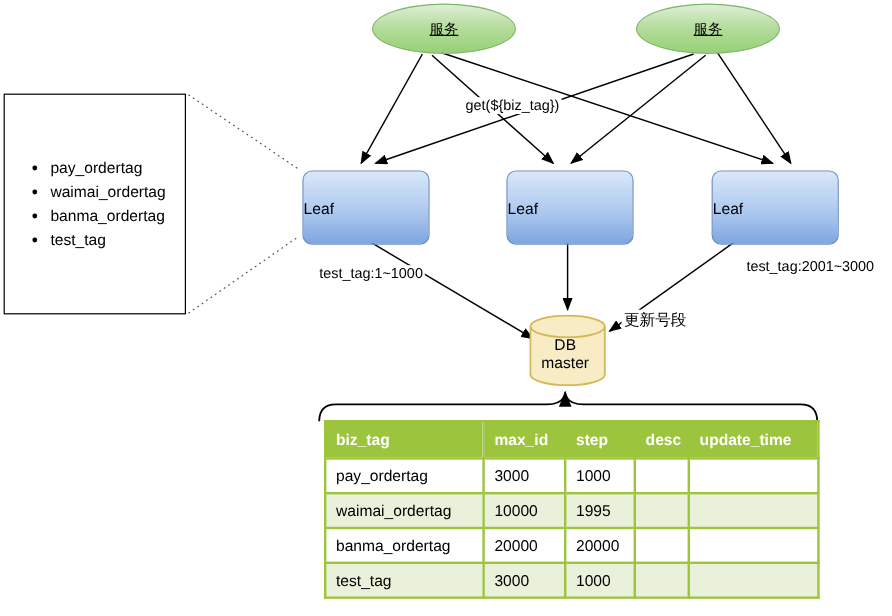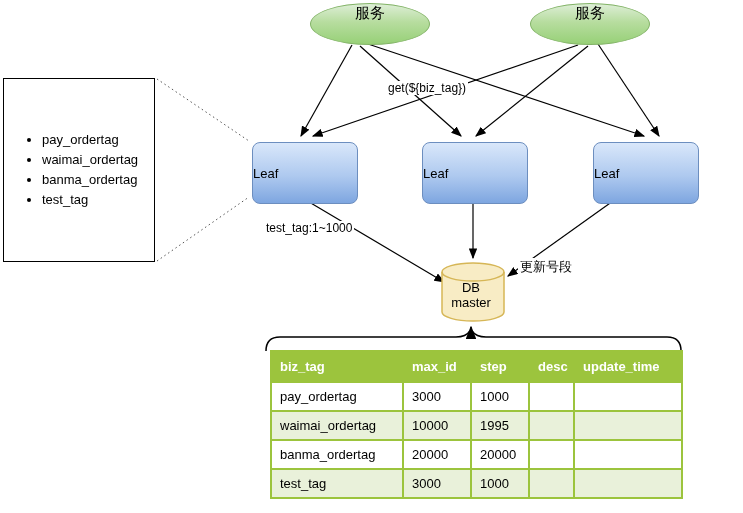--- a/index.html
+++ b/index.html
@@ -6,22 +6,22 @@
   #canvas{
     position:relative;width:743px;height:513px;background:#ffffff;overflow:hidden;
     font-family:"Liberation Sans", sans-serif;color:#000;
   }
   .abs{position:absolute;}
   
   .service{
     width:120px;height:42px;border-radius:50%;
     border:1px solid #82b366;
     background:linear-gradient(180deg,#ddeed6 0%,#b7dd9f 45%,#97d077 100%);
-    display:flex;align-items:flex-start;justify-content:center;
-    font-size:15px;color:#000;box-sizing:border-box;
+    display:flex;align-items:center;justify-content:center;
+    font-size:12px;color:#000;box-sizing:border-box;text-decoration:underline;
   }
   
   .leaf{
     width:106px;height:62px;border-radius:8px;
     border:1px solid #6c8ebf;
     background:linear-gradient(180deg,#d9e7fa 0%,#aec9ef 55%,#7ea6e0 100%);
     display:flex;align-items:center;justify-content:flex-start;
     font-size:13px;color:#000;box-sizing:border-box;
   }
   
@@ -116,20 +116,21 @@
   </div>
 
   <svg class="abs" style="left:441px;top:262px;" width="64" height="60">
     <path d="M1 10 A31 9 0 0 1 63 10 L63 50 A31 9 0 0 1 1 50 Z" fill="#f8ecc5" stroke="#d6b656" stroke-width="1.5"></path>
     <path d="M1 10 A31 9 0 0 0 63 10" fill="none" stroke="#d6b656" stroke-width="1.5"></path>
   </svg>
   <div class="db-label abs">DB master</div>
 
   <div class="edge-label abs" style="left:386px;top:81px;">get(${biz_tag})</div>
   <div class="edge-label abs" style="left:264px;top:221px;">test_tag:1~1000</div>
+  <div class="edge-label abs" style="left:620px;top:215px;">test_tag:2001~3000</div>
   <div class="edge-label abs" style="left:518px;top:234px;font-size:13px;margin-top:24px;">更新号段</div>
 
   <table class="seg-table">
     <colgroup>
       <col style="width:132px">
         <col style="width:68px">
         <col style="width:58px">
         <col style="width:45px">
         <col style="width:108px">
     </colgroup>

